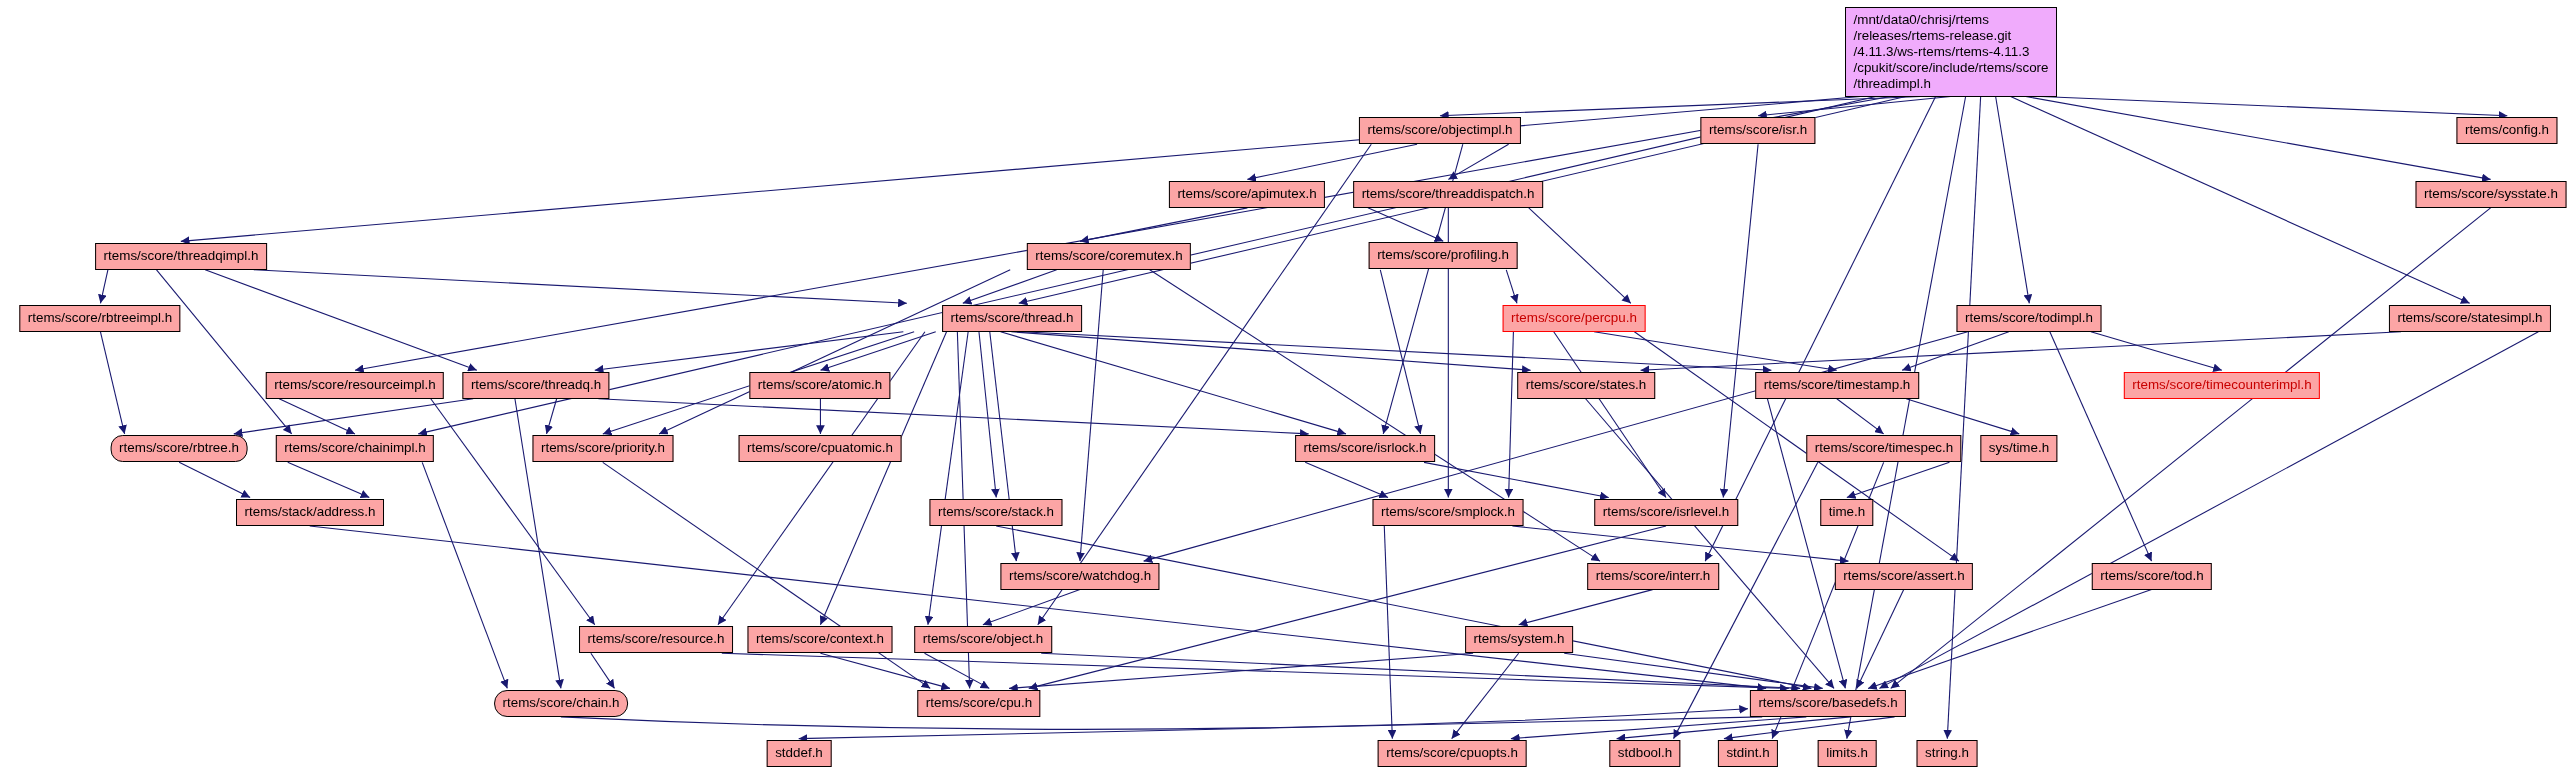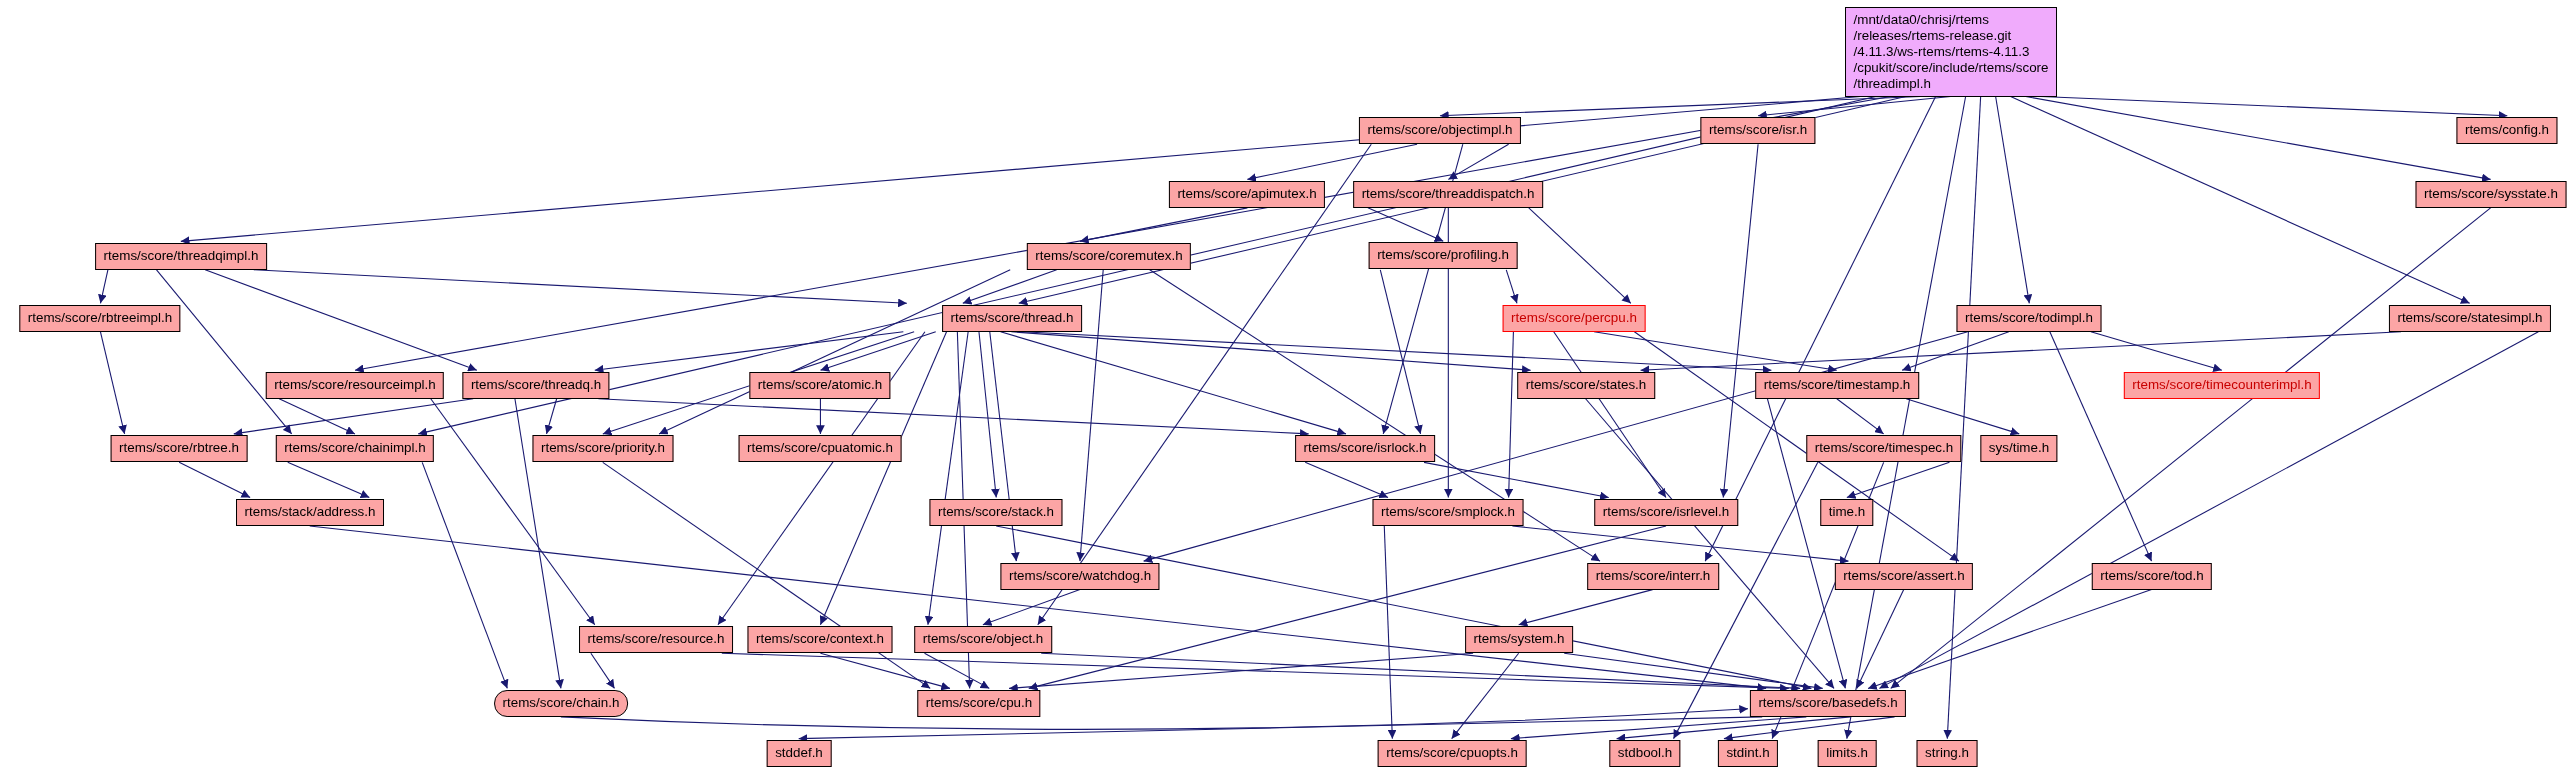--- a/index.html
+++ b/index.html
@@ -168,21 +168,21 @@
     <div class="node" style="left: 1012px; top: 305px;">rtems/score/thread.h</div>
     <div class="node red" style="left: 1574px; top: 305px;">rtems/score/percpu.h</div>
     <div class="node" style="left: 2029px; top: 305px;">rtems/score/todimpl.h</div>
     <div class="node" style="left: 2470px; top: 305px;">rtems/score/statesimpl.h</div>
     <div class="node" style="left: 355px; top: 372px;">rtems/score/resourceimpl.h</div>
     <div class="node" style="left: 536px; top: 372px;">rtems/score/threadq.h</div>
     <div class="node" style="left: 820px; top: 372px;">rtems/score/atomic.h</div>
     <div class="node" style="left: 1586px; top: 372px;">rtems/score/states.h</div>
     <div class="node" style="left: 1837px; top: 372px;">rtems/score/timestamp.h</div>
     <div class="node red" style="left: 2222px; top: 372px;">rtems/score/timecounterimpl.h</div>
-    <div class="node" style="left: 179px; top: 435px;">rtems/score/rbtree.h</div>
+    <div class="node" style="left: 179px; top: 435px; border-radius: 12px;">rtems/score/rbtree.h</div>
     <div class="node" style="left: 355px; top: 435px;">rtems/score/chainimpl.h</div>
     <div class="node" style="left: 603px; top: 435px;">rtems/score/priority.h</div>
     <div class="node" style="left: 820px; top: 435px;">rtems/score/cpuatomic.h</div>
     <div class="node" style="left: 1365px; top: 435px;">rtems/score/isrlock.h</div>
     <div class="node" style="left: 1884px; top: 435px;">rtems/score/timespec.h</div>
     <div class="node" style="left: 2019px; top: 435px;">sys/time.h</div>
     <div class="node" style="left: 310px; top: 499px;">rtems/stack/address.h</div>
     <div class="node" style="left: 996px; top: 499px;">rtems/score/stack.h</div>
     <div class="node" style="left: 1448px; top: 499px;">rtems/score/smplock.h</div>
     <div class="node" style="left: 1666px; top: 499px;">rtems/score/isrlevel.h</div>

